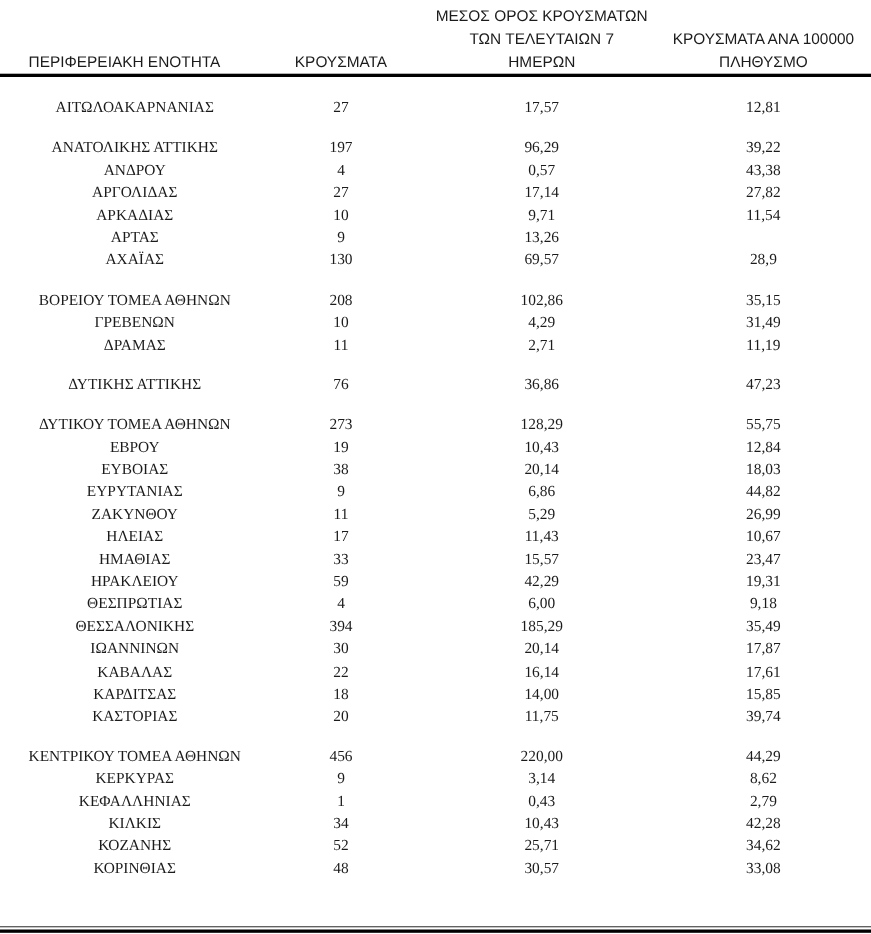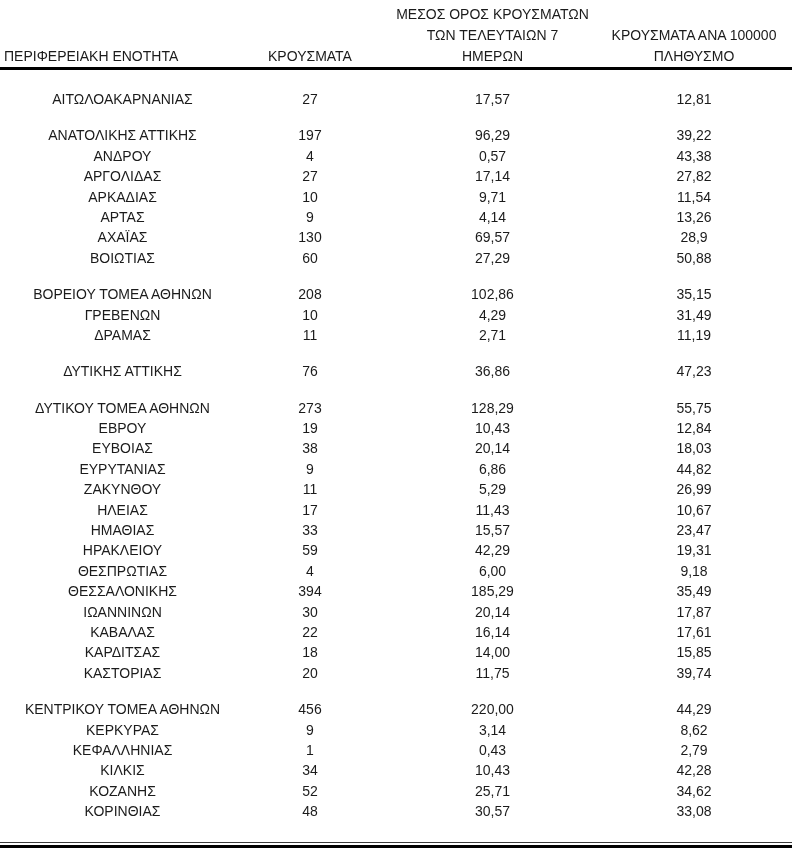--- a/index.html
+++ b/index.html
@@ -34,30 +34,31 @@
     justify-content: flex-end;
     text-align: center;
   }
   .hcell .hline {
     height: 21px;
     line-height: 21px;
     white-space: nowrap;
   }
   .hcell.left-align {
     text-align: left;
-    padding-left: 4px;
+    padding-left: 26px;
     justify-content: flex-end;
   }
   
   .table-body {
     padding-top: 19px;
   }
   .data-row {
     height: 20.4px;
     align-items: center;
+    font-family: Liberation Serif, serif;
   }
   .cell {
     text-align: center;
     white-space: nowrap;
     line-height: 20.4px;
   }
   .spacer {
     height: 16px;
   }
   
@@ -129,35 +130,28 @@
       </div>
       <div class="grid-row data-row">
         <div class="cell">ΑΡΚΑΔΙΑΣ</div>
         <div class="cell">10</div>
         <div class="cell">9,71</div>
         <div class="cell">11,54</div>
       </div>
       <div class="grid-row data-row">
         <div class="cell">ΑΡΤΑΣ</div>
         <div class="cell">9</div>
-        <div class="cell">4,14</div>
         <div class="cell">13,26</div>
       </div>
       <div class="grid-row data-row">
         <div class="cell">ΑΧΑΪΑΣ</div>
         <div class="cell">130</div>
         <div class="cell">69,57</div>
         <div class="cell">28,9</div>
       </div>
-      <div class="grid-row data-row">
-        <div class="cell">ΒΟΙΩΤΙΑΣ</div>
-        <div class="cell">60</div>
-        <div class="cell">27,29</div>
-        <div class="cell">50,88</div>
-      </div>
       <div class="spacer"></div>
       <div class="grid-row data-row">
         <div class="cell">ΒΟΡΕΙΟΥ ΤΟΜΕΑ ΑΘΗΝΩΝ</div>
         <div class="cell">208</div>
         <div class="cell">102,86</div>
         <div class="cell">35,15</div>
       </div>
       <div class="grid-row data-row">
         <div class="cell">ΓΡΕΒΕΝΩΝ</div>
         <div class="cell">10</div>

